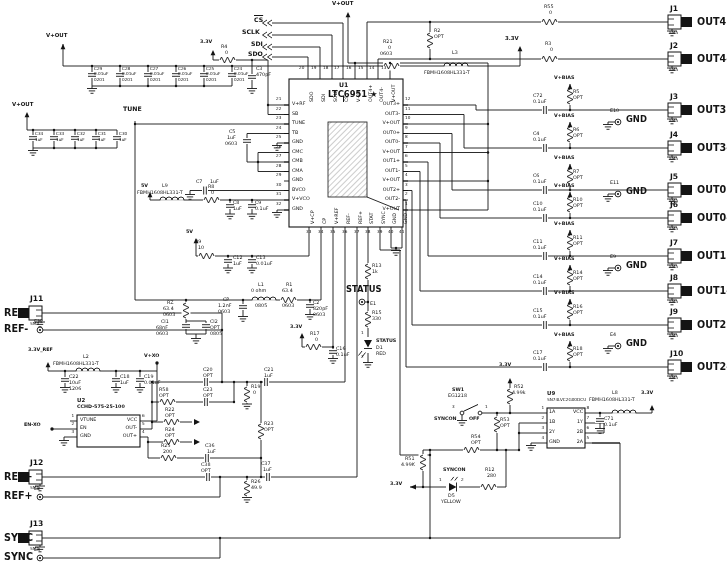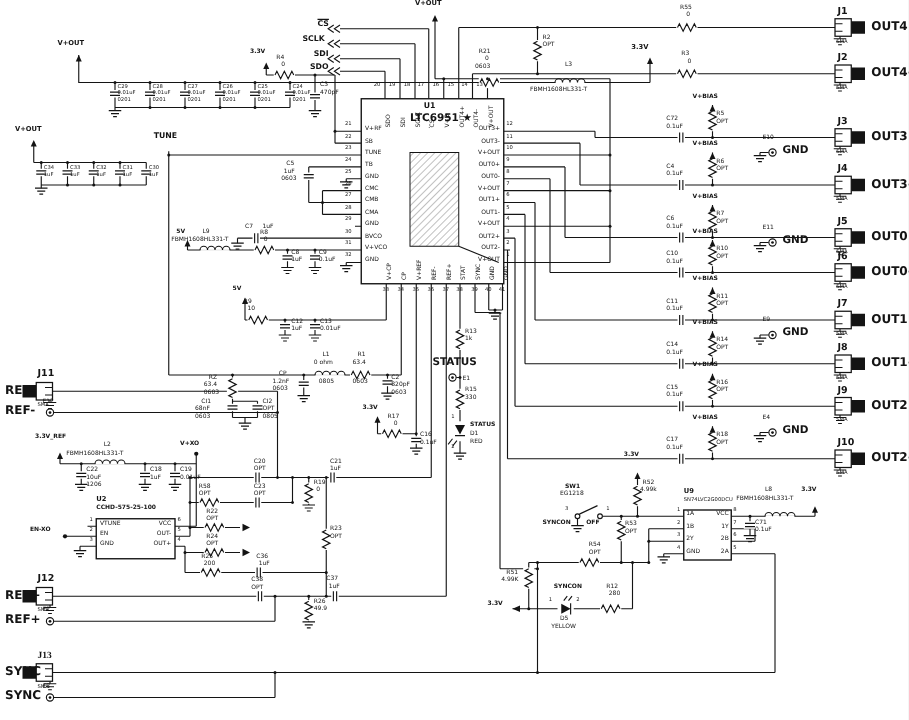--- a/index.html
+++ b/index.html
@@ -523,21 +523,21 @@
       <div class="t4" style="left: 669px; top: 334px;">SMA</div>
       <div class="t7b" style="left: 670px; top: 350px;">J10</div>
       <div class="t9b" style="left: 697px; top: 362px;">OUT2-</div>
       <div class="t4" style="left: 669px; top: 376px;">SMA</div>
       <div class="t7b" style="left: 30px; top: 295px;">J11</div>
       <div class="t9b" style="left: 4px; top: 308px;">REF-</div>
       <div class="t4" style="left: 30px; top: 322px;">SMA</div>
       <div class="t7b" style="left: 30px; top: 459px;">J12</div>
       <div class="t9b" style="left: 4px; top: 472px;">REF+</div>
       <div class="t4" style="left: 30px; top: 486px;">SMA</div>
-      <div class="t7b" style="left: 30px; top: 520px; font-family: Liberation Serif, serif;">J13</div>
+      <div class="t7b" style="left: 30px; top: 520px;">J13</div>
       <div class="t9b" style="left: 4px; top: 533px;">SYNC</div>
       <div class="t4" style="left: 30px; top: 547px;">SMA</div>
       <div class="t45" style="left: 383px; top: 40px;">R21</div>
       <div class="t45" style="left: 388px; top: 46px;">0</div>
       <div class="t45" style="left: 380px; top: 52px;">0603</div>
       <div class="t45" style="left: 452px; top: 51px;">L3</div>
       <div class="t45" style="left: 424px; top: 71px;">FBMH1608HL331-T</div>
       <div class="t45" style="left: 221px; top: 45px;">R4</div>
       <div class="t45" style="left: 225px; top: 51px;">0</div>
       <div class="t45" style="left: 256px; top: 67px;">C3</div>

